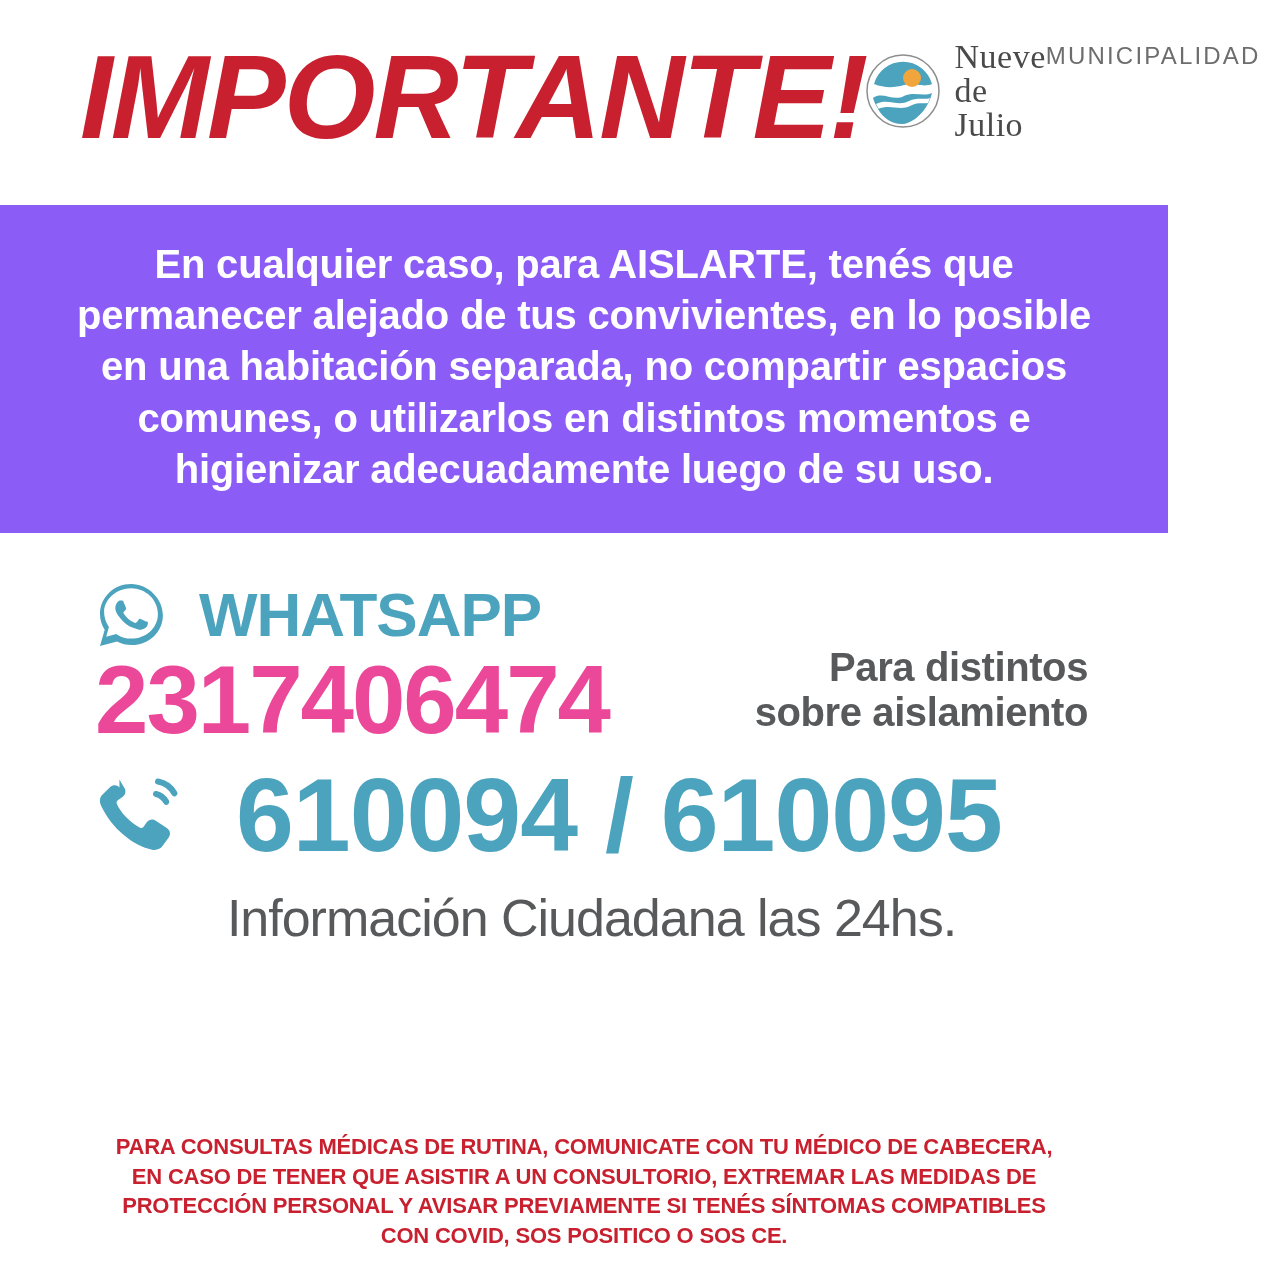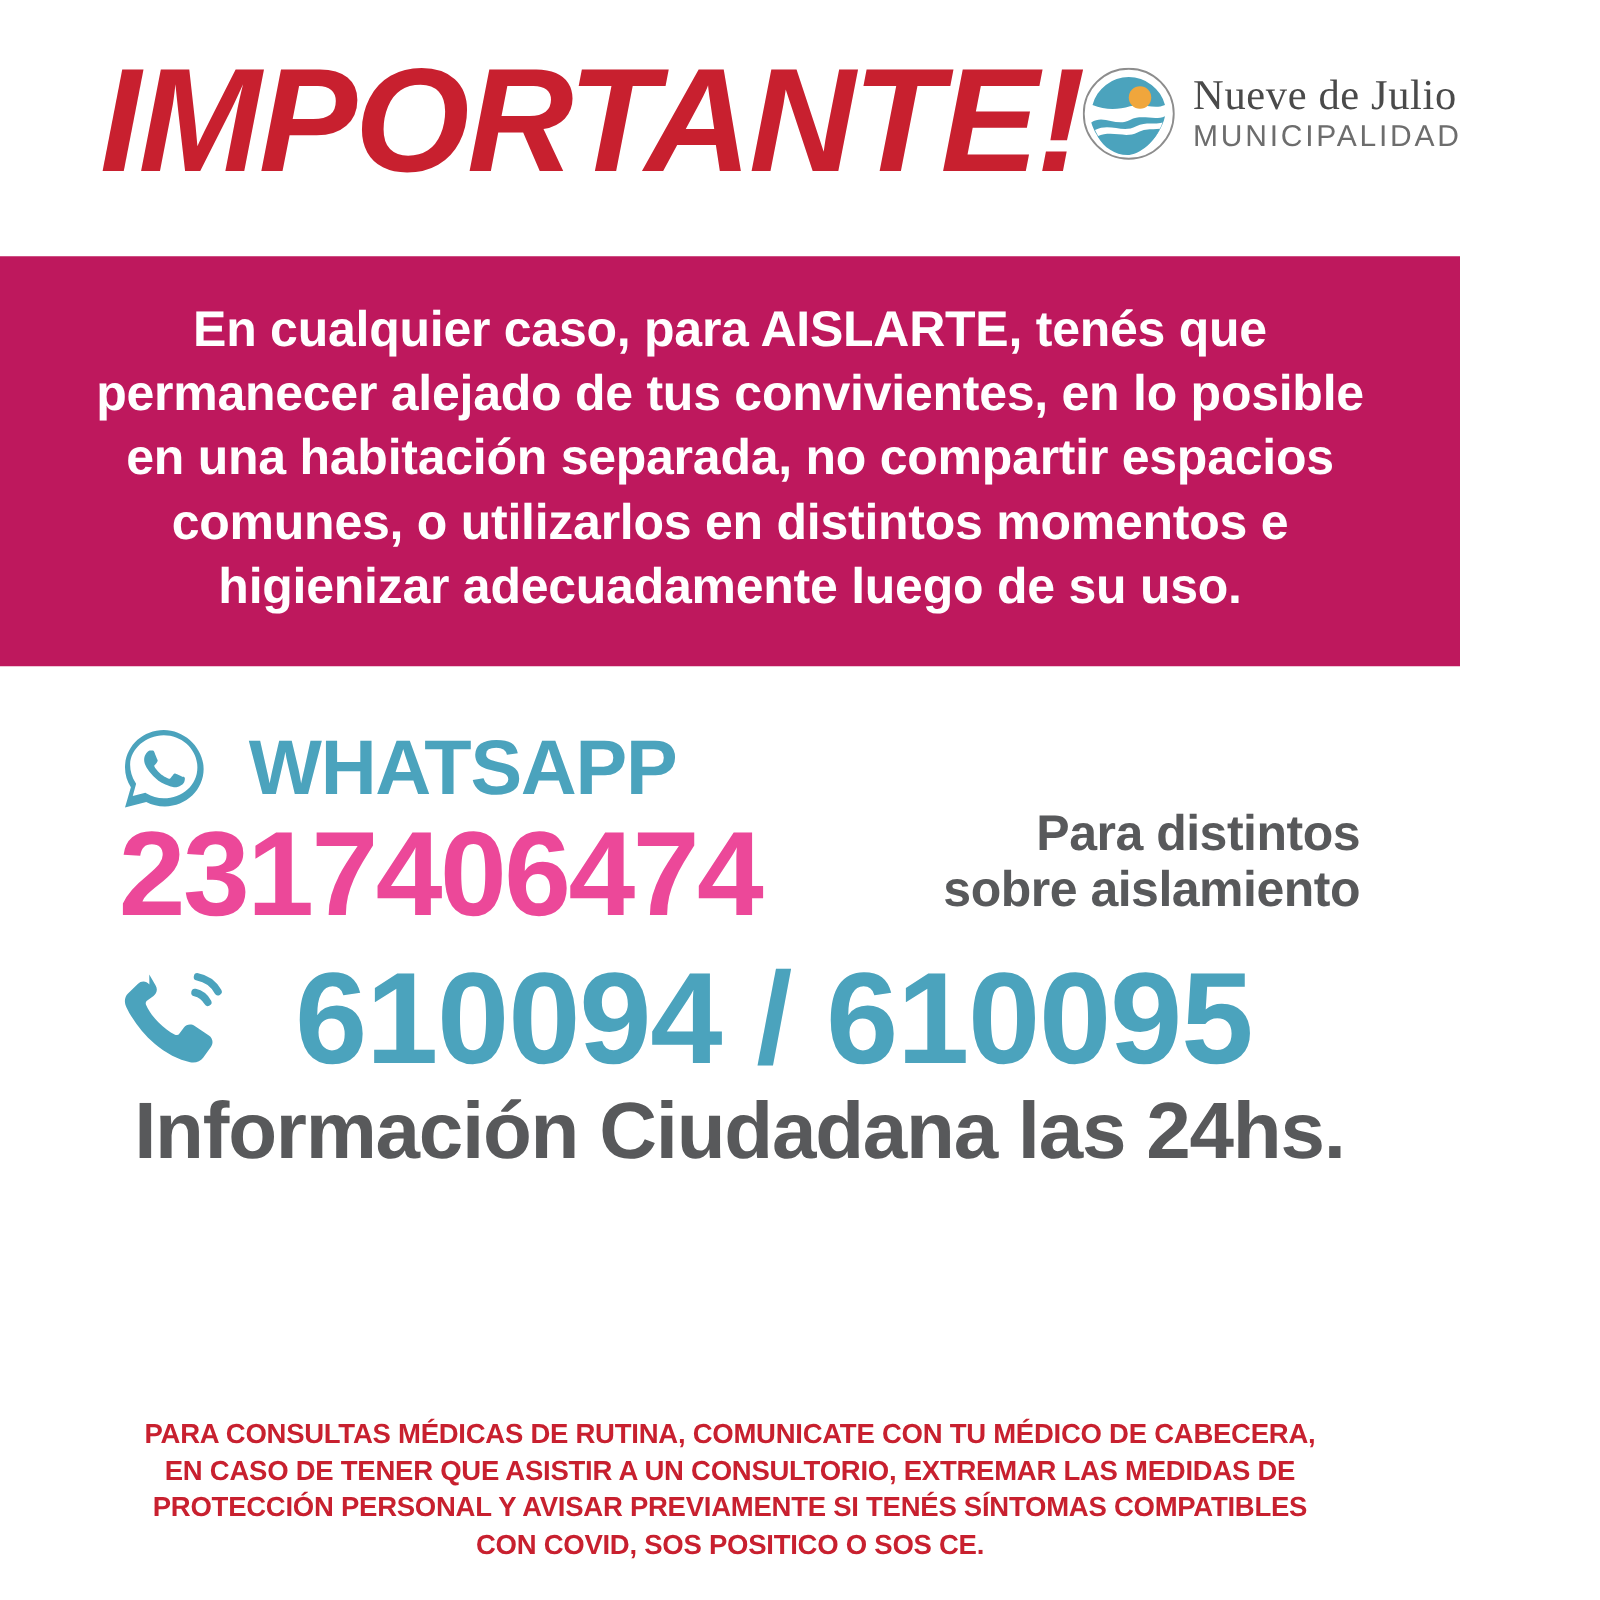--- a/index.html
+++ b/index.html
@@ -49,40 +49,39 @@
     transform: translateY(-12px);
   }
   .logo-mark {
     width: 74px;
     height: 74px;
     flex: 0 0 74px;
     position: relative;
   }
   .logo-text {
     display: flex;
-    flex-direction: column;
     justify-content: flex-start;
     line-height: 1;
   }
   .logo-title {
     font-size: 34px;
     color: #4a4a4a;
     font-family: "Liberation Serif", serif;
     letter-spacing: 0.5px;
   }
   .logo-sub {
     font-size: 24px;
     color: #6d6d6d;
     letter-spacing: 2.2px;
     margin-top: 4px;
   }
 
   
   .band {
-    background: #be185d;
+    background: #8b5cf6;
     padding: 34px 70px 38px 70px;
     box-sizing: border-box;
     min-height: 325px;
   }
   .band-text {
     color: #ffffff;
     font-size: 40px;
     font-weight: bold;
     line-height: 1.28;
     text-align: center;
@@ -147,23 +146,23 @@
   }
   .phone-numbers {
     font-size: 104px;
     font-weight: bold;
     color: #4ba3bd;
     line-height: 1;
     letter-spacing: -1px;
     margin-left: 23px;
   }
   .info-line {
-    margin-top: 4px;
-    font-size: 64px;
-    font-weight: bold;
+    margin-top: 24px;
+    font-size: 52px;
+    font-weight: normal;
     color: #58595b;
     line-height: 1.05;
     letter-spacing: -1px;
     text-align: center;
   }
 
   
   .footer {
     position: absolute;
     left: 0;

